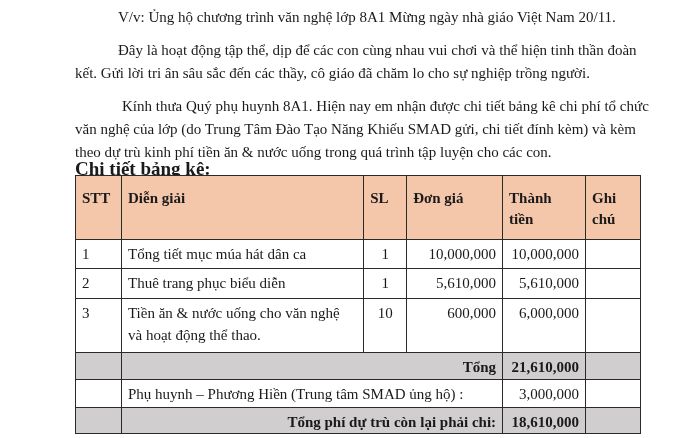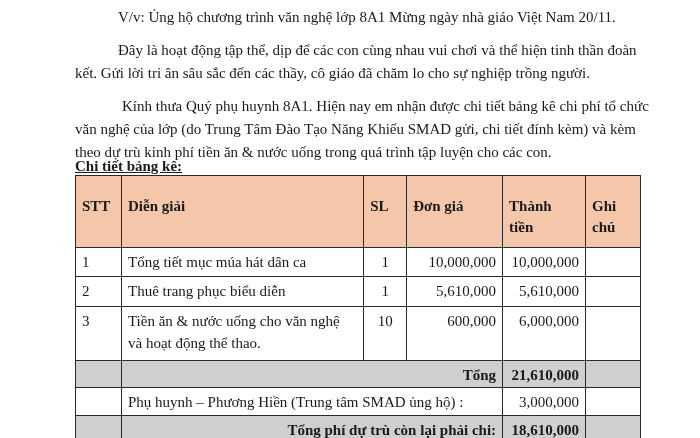--- a/index.html
+++ b/index.html
@@ -1,22 +1,22 @@
 <!DOCTYPE html>
 <html><head>
 <meta charset="utf-8">
 <style>
   html, body { margin:0; padding:0; }
   body { width:700px; height:438px; overflow:hidden; background:#ffffff; position:relative;
          font-family:"Liberation Serif", "DejaVu Serif", serif; color:#1a1a1a; }
   .p { position:absolute; font-size:15px; line-height:20px; white-space:nowrap;text-align:center; }
-  .heading { position:absolute; left:75px; top:153px; font-size:15px; font-weight:bold; text-decoration:underline; }
+  .heading { position:absolute; left:75px; top:153px; font-size:19px; font-weight:bold; text-decoration:underline; }
   table { position:absolute; left:75px; top:175px; border-collapse:collapse; width:566px; font-size:15px; }
   td, th { border:1.5px solid #2a2a2a; padding:0 6px; vertical-align:top; text-align:left; }
-  th { background:#f4c7ab; font-weight:bold; height:51px; padding-top:20px; line-height:21px; }
+  th { background:#f4c7ab; font-weight:bold; height:51px; padding-top:12px; line-height:21px; }
   td { line-height:22px; padding-top:3px; }
   .r { text-align:right; }
   .c { text-align:center; }
   .gray td { background:#d0cece; }
   .bold { font-weight:bold; }
 </style>
 </head>
 <body>
 
 <div class="p" style="left:118px;top:7px;">V/v: Ủng hộ chương trình văn nghệ lớp 8A1 Mừng ngày nhà giáo Việt Nam 20/11.</div>

